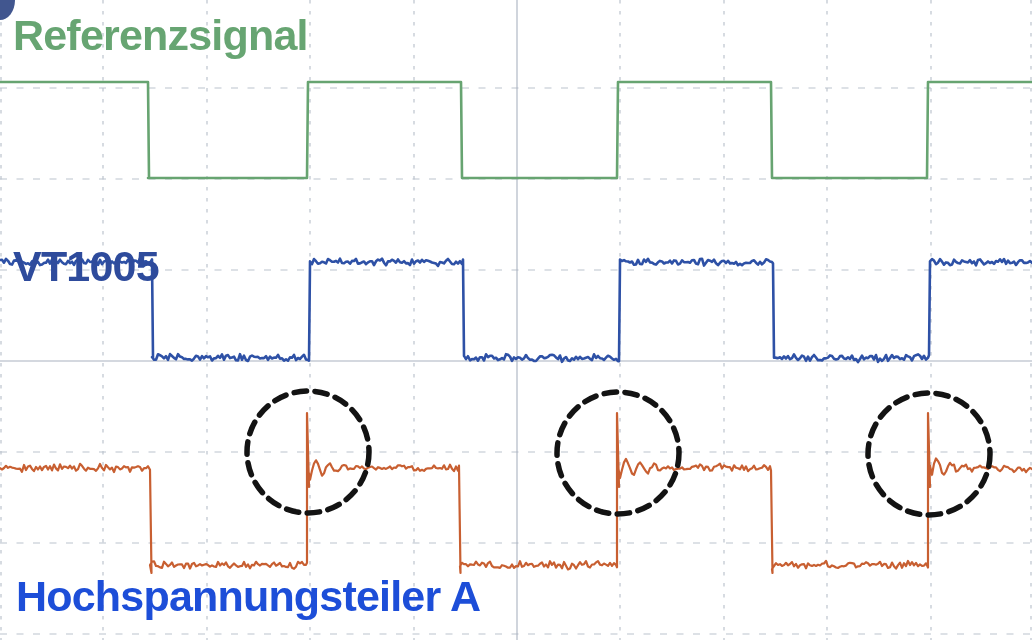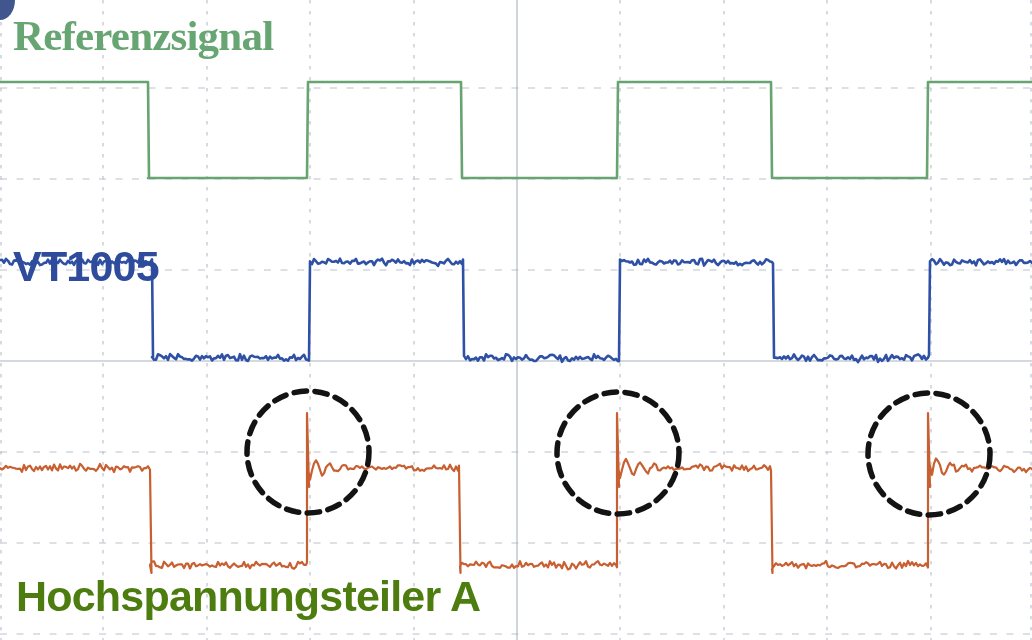--- a/index.html
+++ b/index.html
@@ -4,21 +4,21 @@
 <style>
   html,body{margin:0;padding:0;}
   body{font-family:"Liberation Sans","DejaVu Sans",sans-serif;background:#fff;}
   .stage{position:relative;width:1032px;height:640px;overflow:hidden;background:var(--bg,#ffffff);}
   #scope-svg{position:absolute;left:0;top:0;width:1032px;height:640px;display:block;}
   .gd{stroke:var(--grid-dashed,#bcc3cd);stroke-width:1.2;}
   .gd.v{stroke-dasharray:3.5 7.5;}
   .gd.h{stroke-dasharray:7 9.5;}
   .gs{stroke:var(--grid-solid,#aab2c0);stroke-width:1.1;}
   .lbl{position:absolute;font-weight:700;line-height:1;white-space:nowrap;letter-spacing:-0.8px;font-size:43px;}
-  #lbl-ref{left:13px;top:14px;font-family:Liberation Serif, serif;}
+  #lbl-ref{left:13px;top:14px;}
   #lbl-vt{left:13px;top:202px;margin-top:43px;}
   #lbl-div{left:16px;top:575px;}
   .corner{position:absolute;left:0;top:0;width:15px;height:20px;border-bottom-right-radius:100% 100%;}
 </style>
 </head>
 <body>
 
 <div class="stage">
   <svg id="scope-svg" viewBox="0 0 1032 640">
       <line x1="1" y1="0" x2="1" y2="640" class="gd v"></line>
@@ -42,14 +42,14 @@
       <polyline points="0.0,82.0 2.0,82.0 4.0,82.0 6.0,82.0 8.0,82.0 10.0,82.0 12.0,82.0 14.0,82.0 16.0,82.0 18.0,82.0 20.0,82.0 22.0,82.0 24.0,82.0 26.0,82.0 28.0,82.0 30.0,82.0 32.0,82.0 34.0,82.0 36.0,82.0 38.0,82.0 40.0,82.0 42.0,82.0 44.0,82.0 46.0,82.0 48.0,82.0 50.0,82.0 52.0,82.0 54.0,82.0 56.0,82.0 58.0,82.0 60.0,82.0 62.0,82.0 64.0,82.0 66.0,82.0 68.0,82.0 70.0,82.0 72.0,82.0 74.0,82.0 76.0,82.0 78.0,82.0 80.0,82.0 82.0,82.0 84.0,82.0 86.0,82.0 88.0,82.0 90.0,82.0 92.0,82.0 94.0,82.0 96.0,82.0 98.0,82.0 100.0,82.0 102.0,82.0 104.0,82.0 106.0,82.0 108.0,82.0 110.0,82.0 112.0,82.0 114.0,82.0 116.0,82.0 118.0,82.0 120.0,82.0 122.0,82.0 124.0,82.0 126.0,82.0 128.0,82.0 130.0,82.0 132.0,82.0 134.0,82.0 136.0,82.0 138.0,82.0 140.0,82.0 142.0,82.0 144.0,82.0 146.0,82.0 148.0,82.0 149.0,178.0 148.0,178.0 150.0,178.0 152.0,178.0 154.0,178.0 156.0,178.0 158.0,178.0 160.0,178.0 162.0,178.0 164.0,178.0 166.0,178.0 168.0,178.0 170.0,178.0 172.0,178.0 174.0,178.0 176.0,178.0 178.0,178.0 180.0,178.0 182.0,178.0 184.0,178.0 186.0,178.0 188.0,178.0 190.0,178.0 192.0,178.0 194.0,178.0 196.0,178.0 198.0,178.0 200.0,178.0 202.0,178.0 204.0,178.0 206.0,178.0 208.0,178.0 210.0,178.0 212.0,178.0 214.0,178.0 216.0,178.0 218.0,178.0 220.0,178.0 222.0,178.0 224.0,178.0 226.0,178.0 228.0,178.0 230.0,178.0 232.0,178.0 234.0,178.0 236.0,178.0 238.0,178.0 240.0,178.0 242.0,178.0 244.0,178.0 246.0,178.0 248.0,178.0 250.0,178.0 252.0,178.0 254.0,178.0 256.0,178.0 258.0,178.0 260.0,178.0 262.0,178.0 264.0,178.0 266.0,178.0 268.0,178.0 270.0,178.0 272.0,178.0 274.0,178.0 276.0,178.0 278.0,178.0 280.0,178.0 282.0,178.0 284.0,178.0 286.0,178.0 288.0,178.0 290.0,178.0 292.0,178.0 294.0,178.0 296.0,178.0 298.0,178.0 300.0,178.0 302.0,178.0 304.0,178.0 306.0,178.0 307.0,178.0 308.0,82.0 308.0,82.0 310.0,82.0 312.0,82.0 314.0,82.0 316.0,82.0 318.0,82.0 320.0,82.0 322.0,82.0 324.0,82.0 326.0,82.0 328.0,82.0 330.0,82.0 332.0,82.0 334.0,82.0 336.0,82.0 338.0,82.0 340.0,82.0 342.0,82.0 344.0,82.0 346.0,82.0 348.0,82.0 350.0,82.0 352.0,82.0 354.0,82.0 356.0,82.0 358.0,82.0 360.0,82.0 362.0,82.0 364.0,82.0 366.0,82.0 368.0,82.0 370.0,82.0 372.0,82.0 374.0,82.0 376.0,82.0 378.0,82.0 380.0,82.0 382.0,82.0 384.0,82.0 386.0,82.0 388.0,82.0 390.0,82.0 392.0,82.0 394.0,82.0 396.0,82.0 398.0,82.0 400.0,82.0 402.0,82.0 404.0,82.0 406.0,82.0 408.0,82.0 410.0,82.0 412.0,82.0 414.0,82.0 416.0,82.0 418.0,82.0 420.0,82.0 422.0,82.0 424.0,82.0 426.0,82.0 428.0,82.0 430.0,82.0 432.0,82.0 434.0,82.0 436.0,82.0 438.0,82.0 440.0,82.0 442.0,82.0 444.0,82.0 446.0,82.0 448.0,82.0 450.0,82.0 452.0,82.0 454.0,82.0 456.0,82.0 458.0,82.0 460.0,82.0 461.0,82.0 462.0,178.0 462.0,178.0 464.0,178.0 466.0,178.0 468.0,178.0 470.0,178.0 472.0,178.0 474.0,178.0 476.0,178.0 478.0,178.0 480.0,178.0 482.0,178.0 484.0,178.0 486.0,178.0 488.0,178.0 490.0,178.0 492.0,178.0 494.0,178.0 496.0,178.0 498.0,178.0 500.0,178.0 502.0,178.0 504.0,178.0 506.0,178.0 508.0,178.0 510.0,178.0 512.0,178.0 514.0,178.0 516.0,178.0 518.0,178.0 520.0,178.0 522.0,178.0 524.0,178.0 526.0,178.0 528.0,178.0 530.0,178.0 532.0,178.0 534.0,178.0 536.0,178.0 538.0,178.0 540.0,178.0 542.0,178.0 544.0,178.0 546.0,178.0 548.0,178.0 550.0,178.0 552.0,178.0 554.0,178.0 556.0,178.0 558.0,178.0 560.0,178.0 562.0,178.0 564.0,178.0 566.0,178.0 568.0,178.0 570.0,178.0 572.0,178.0 574.0,178.0 576.0,178.0 578.0,178.0 580.0,178.0 582.0,178.0 584.0,178.0 586.0,178.0 588.0,178.0 590.0,178.0 592.0,178.0 594.0,178.0 596.0,178.0 598.0,178.0 600.0,178.0 602.0,178.0 604.0,178.0 606.0,178.0 608.0,178.0 610.0,178.0 612.0,178.0 614.0,178.0 616.0,178.0 617.0,178.0 618.0,82.0 618.0,82.0 620.0,82.0 622.0,82.0 624.0,82.0 626.0,82.0 628.0,82.0 630.0,82.0 632.0,82.0 634.0,82.0 636.0,82.0 638.0,82.0 640.0,82.0 642.0,82.0 644.0,82.0 646.0,82.0 648.0,82.0 650.0,82.0 652.0,82.0 654.0,82.0 656.0,82.0 658.0,82.0 660.0,82.0 662.0,82.0 664.0,82.0 666.0,82.0 668.0,82.0 670.0,82.0 672.0,82.0 674.0,82.0 676.0,82.0 678.0,82.0 680.0,82.0 682.0,82.0 684.0,82.0 686.0,82.0 688.0,82.0 690.0,82.0 692.0,82.0 694.0,82.0 696.0,82.0 698.0,82.0 700.0,82.0 702.0,82.0 704.0,82.0 706.0,82.0 708.0,82.0 710.0,82.0 712.0,82.0 714.0,82.0 716.0,82.0 718.0,82.0 720.0,82.0 722.0,82.0 724.0,82.0 726.0,82.0 728.0,82.0 730.0,82.0 732.0,82.0 734.0,82.0 736.0,82.0 738.0,82.0 740.0,82.0 742.0,82.0 744.0,82.0 746.0,82.0 748.0,82.0 750.0,82.0 752.0,82.0 754.0,82.0 756.0,82.0 758.0,82.0 760.0,82.0 762.0,82.0 764.0,82.0 766.0,82.0 768.0,82.0 770.0,82.0 771.0,82.0 772.0,178.0 772.0,178.0 774.0,178.0 776.0,178.0 778.0,178.0 780.0,178.0 782.0,178.0 784.0,178.0 786.0,178.0 788.0,178.0 790.0,178.0 792.0,178.0 794.0,178.0 796.0,178.0 798.0,178.0 800.0,178.0 802.0,178.0 804.0,178.0 806.0,178.0 808.0,178.0 810.0,178.0 812.0,178.0 814.0,178.0 816.0,178.0 818.0,178.0 820.0,178.0 822.0,178.0 824.0,178.0 826.0,178.0 828.0,178.0 830.0,178.0 832.0,178.0 834.0,178.0 836.0,178.0 838.0,178.0 840.0,178.0 842.0,178.0 844.0,178.0 846.0,178.0 848.0,178.0 850.0,178.0 852.0,178.0 854.0,178.0 856.0,178.0 858.0,178.0 860.0,178.0 862.0,178.0 864.0,178.0 866.0,178.0 868.0,178.0 870.0,178.0 872.0,178.0 874.0,178.0 876.0,178.0 878.0,178.0 880.0,178.0 882.0,178.0 884.0,178.0 886.0,178.0 888.0,178.0 890.0,178.0 892.0,178.0 894.0,178.0 896.0,178.0 898.0,178.0 900.0,178.0 902.0,178.0 904.0,178.0 906.0,178.0 908.0,178.0 910.0,178.0 912.0,178.0 914.0,178.0 916.0,178.0 918.0,178.0 920.0,178.0 922.0,178.0 924.0,178.0 926.0,178.0 927.0,178.0 928.0,82.0 928.0,82.0 930.0,82.0 932.0,82.0 934.0,82.0 936.0,82.0 938.0,82.0 940.0,82.0 942.0,82.0 944.0,82.0 946.0,82.0 948.0,82.0 950.0,82.0 952.0,82.0 954.0,82.0 956.0,82.0 958.0,82.0 960.0,82.0 962.0,82.0 964.0,82.0 966.0,82.0 968.0,82.0 970.0,82.0 972.0,82.0 974.0,82.0 976.0,82.0 978.0,82.0 980.0,82.0 982.0,82.0 984.0,82.0 986.0,82.0 988.0,82.0 990.0,82.0 992.0,82.0 994.0,82.0 996.0,82.0 998.0,82.0 1000.0,82.0 1002.0,82.0 1004.0,82.0 1006.0,82.0 1008.0,82.0 1010.0,82.0 1012.0,82.0 1014.0,82.0 1016.0,82.0 1018.0,82.0 1020.0,82.0 1022.0,82.0 1024.0,82.0 1026.0,82.0 1028.0,82.0 1030.0,82.0 1032.0,82.0" fill="none" stroke="#67a471" stroke-width="2.6" stroke-linejoin="round" stroke-linecap="round"></polyline>
       <polyline points="0.0,260.0 2.0,259.8 4.0,262.7 6.0,258.8 8.0,260.8 10.0,264.0 12.0,264.6 14.0,260.6 16.0,260.4 18.0,260.6 20.0,263.3 22.0,261.8 24.0,262.6 26.0,263.9 28.0,263.3 30.0,264.7 32.0,261.4 34.0,261.1 36.0,263.1 38.0,261.8 40.0,265.1 42.0,264.5 44.0,262.9 46.0,262.8 48.0,259.6 50.0,263.6 52.0,259.7 54.0,265.8 56.0,261.2 58.0,263.0 60.0,259.7 62.0,262.2 64.0,263.7 66.0,264.2 68.0,260.9 70.0,263.1 72.0,261.7 74.0,264.9 76.0,260.9 78.0,259.9 80.0,263.6 82.0,259.5 84.0,263.0 86.0,263.5 88.0,259.8 90.0,262.0 92.0,261.7 94.0,259.2 96.0,261.1 98.0,264.9 100.0,259.9 102.0,264.2 104.0,261.4 106.0,260.8 108.0,260.2 110.0,264.0 112.0,261.5 114.0,263.4 116.0,261.9 118.0,261.1 120.0,261.6 122.0,262.6 124.0,261.9 126.0,263.0 128.0,259.8 130.0,262.3 132.0,264.6 134.0,260.4 136.0,260.8 138.0,262.5 140.0,258.4 142.0,259.1 144.0,262.0 146.0,261.2 148.0,263.4 150.0,262.8 152.0,259.4 153.0,357.7 152.0,357.1 154.0,359.8 156.0,359.7 158.0,354.3 160.0,355.2 162.0,356.3 164.0,358.4 166.0,356.2 168.0,359.9 170.0,354.1 172.0,356.0 174.0,357.9 176.0,359.3 178.0,354.2 180.0,356.6 182.0,357.3 184.0,358.9 186.0,358.9 188.0,359.4 190.0,359.4 192.0,360.7 194.0,358.6 196.0,355.8 198.0,356.4 200.0,359.6 202.0,356.2 204.0,358.4 206.0,356.1 208.0,357.3 210.0,356.4 212.0,360.5 214.0,358.4 216.0,358.2 218.0,355.8 220.0,357.8 222.0,354.4 224.0,359.7 226.0,355.7 228.0,355.1 230.0,358.1 232.0,357.4 234.0,356.7 236.0,360.3 238.0,360.4 240.0,354.2 242.0,359.7 244.0,355.7 246.0,360.0 248.0,361.0 250.0,356.7 252.0,355.5 254.0,356.7 256.0,357.0 258.0,356.9 260.0,358.5 262.0,358.1 264.0,358.1 266.0,356.2 268.0,359.8 270.0,356.6 272.0,358.5 274.0,357.6 276.0,357.7 278.0,354.9 280.0,358.7 282.0,358.3 284.0,360.6 286.0,359.3 288.0,360.7 290.0,357.4 292.0,357.7 294.0,354.9 296.0,360.1 298.0,358.0 300.0,359.0 302.0,356.6 304.0,354.8 306.0,359.4 308.0,359.9 309.0,360.6 310.0,262.6 310.0,261.4 312.0,264.1 314.0,259.0 316.0,261.2 318.0,263.7 320.0,263.2 322.0,261.7 324.0,262.3 326.0,263.5 328.0,259.0 330.0,260.2 332.0,261.7 334.0,261.8 336.0,260.9 338.0,262.5 340.0,258.7 342.0,263.0 344.0,263.2 346.0,261.7 348.0,261.6 350.0,263.7 352.0,260.9 354.0,261.0 356.0,258.9 358.0,263.7 360.0,263.4 362.0,262.3 364.0,261.5 366.0,264.1 368.0,262.4 370.0,261.3 372.0,261.2 374.0,265.1 376.0,261.3 378.0,259.6 380.0,260.5 382.0,258.7 384.0,262.7 386.0,265.3 388.0,261.4 390.0,261.4 392.0,259.7 394.0,260.8 396.0,262.7 398.0,259.4 400.0,262.2 402.0,262.7 404.0,261.2 406.0,263.4 408.0,263.1 410.0,265.1 412.0,259.5 414.0,263.7 416.0,261.2 418.0,260.5 420.0,262.5 422.0,259.9 424.0,261.9 426.0,260.2 428.0,260.8 430.0,261.5 432.0,262.5 434.0,262.9 436.0,263.6 438.0,265.9 440.0,262.0 442.0,262.5 444.0,263.4 446.0,260.8 448.0,259.0 450.0,261.5 452.0,264.0 454.0,264.3 456.0,261.7 458.0,263.6 460.0,261.2 462.0,264.0 463.0,259.5 464.0,356.0 464.0,355.9 466.0,359.1 468.0,356.2 470.0,360.3 472.0,359.1 474.0,359.3 476.0,357.6 478.0,360.7 480.0,357.2 482.0,357.2 484.0,360.5 486.0,354.3 488.0,357.1 490.0,355.8 492.0,355.8 494.0,358.4 496.0,357.7 498.0,360.1 500.0,359.3 502.0,358.0 504.0,359.4 506.0,354.2 508.0,354.8 510.0,356.6 512.0,360.9 514.0,357.4 516.0,359.0 518.0,357.2 520.0,357.7 522.0,359.6 524.0,358.3 526.0,355.0 528.0,358.1 530.0,359.8 532.0,359.6 534.0,360.9 536.0,361.0 538.0,358.7 540.0,356.4 542.0,356.2 544.0,358.2 546.0,357.9 548.0,356.9 550.0,355.0 552.0,354.8 554.0,355.3 556.0,357.4 558.0,359.1 560.0,355.5 562.0,361.8 564.0,358.5 566.0,357.0 568.0,360.4 570.0,361.0 572.0,358.4 574.0,359.7 576.0,356.8 578.0,359.2 580.0,356.8 582.0,358.9 584.0,358.5 586.0,357.7 588.0,357.1 590.0,358.8 592.0,360.1 594.0,354.3 596.0,358.0 598.0,356.0 600.0,358.2 602.0,358.5 604.0,360.0 606.0,357.7 608.0,355.7 610.0,356.6 612.0,358.5 614.0,359.8 616.0,358.8 618.0,361.2 619.0,361.2 620.0,261.6 620.0,259.6 622.0,261.0 624.0,260.1 626.0,261.3 628.0,261.5 630.0,262.5 632.0,261.5 634.0,264.8 636.0,264.4 638.0,259.9 640.0,264.0 642.0,264.2 644.0,259.5 646.0,261.8 648.0,258.8 650.0,262.4 652.0,262.6 654.0,263.9 656.0,264.6 658.0,262.3 660.0,260.9 662.0,261.4 664.0,263.5 666.0,262.5 668.0,262.4 670.0,260.7 672.0,263.5 674.0,260.4 676.0,260.8 678.0,264.5 680.0,263.6 682.0,260.3 684.0,262.1 686.0,262.3 688.0,262.1 690.0,262.8 692.0,260.2 694.0,260.0 696.0,263.6 698.0,264.2 700.0,259.0 702.0,258.7 704.0,265.6 706.0,262.8 708.0,260.1 710.0,260.7 712.0,261.8 714.0,259.7 716.0,263.3 718.0,265.1 720.0,262.8 722.0,261.0 724.0,260.9 726.0,263.0 728.0,260.8 730.0,263.4 732.0,263.1 734.0,263.7 736.0,262.0 738.0,265.2 740.0,263.9 742.0,265.2 744.0,263.4 746.0,262.8 748.0,263.0 750.0,263.0 752.0,260.9 754.0,260.2 756.0,262.8 758.0,264.6 760.0,261.9 762.0,264.3 764.0,262.6 766.0,259.3 768.0,260.0 770.0,261.5 772.0,262.1 773.0,263.3 774.0,357.7 774.0,356.8 776.0,357.9 778.0,358.1 780.0,357.2 782.0,358.9 784.0,356.4 786.0,358.5 788.0,356.1 790.0,359.2 792.0,358.1 794.0,354.4 796.0,357.9 798.0,360.0 800.0,358.3 802.0,355.6 804.0,356.7 806.0,360.8 808.0,356.6 810.0,360.6 812.0,357.2 814.0,355.0 816.0,357.5 818.0,360.3 820.0,359.9 822.0,360.5 824.0,358.4 826.0,358.4 828.0,357.6 830.0,355.4 832.0,356.0 834.0,358.7 836.0,359.5 838.0,359.1 840.0,356.1 842.0,355.9 844.0,358.5 846.0,359.0 848.0,357.3 850.0,358.9 852.0,355.5 854.0,360.0 856.0,359.0 858.0,362.1 860.0,359.0 862.0,355.6 864.0,359.4 866.0,357.6 868.0,358.2 870.0,356.1 872.0,356.0 874.0,359.5 876.0,355.0 878.0,361.9 880.0,358.6 882.0,360.8 884.0,358.8 886.0,355.0 888.0,360.8 890.0,357.9 892.0,355.1 894.0,358.0 896.0,356.6 898.0,356.9 900.0,359.1 902.0,358.2 904.0,359.7 906.0,355.2 908.0,356.4 910.0,357.2 912.0,360.5 914.0,356.2 916.0,355.2 918.0,354.4 920.0,355.8 922.0,359.0 924.0,355.8 926.0,359.6 928.0,357.8 929.0,355.2 930.0,261.9 930.0,261.3 932.0,259.1 934.0,260.6 936.0,264.2 938.0,262.7 940.0,259.2 942.0,261.6 944.0,264.7 946.0,262.4 948.0,262.8 950.0,265.2 952.0,264.6 954.0,259.7 956.0,261.8 958.0,263.1 960.0,263.5 962.0,260.4 964.0,261.4 966.0,261.9 968.0,262.4 970.0,260.2 972.0,263.2 974.0,261.5 976.0,265.3 978.0,259.9 980.0,259.4 982.0,261.9 984.0,264.5 986.0,263.2 988.0,261.4 990.0,263.0 992.0,262.0 994.0,263.9 996.0,261.0 998.0,261.8 1000.0,259.3 1002.0,262.0 1004.0,259.1 1006.0,263.8 1008.0,260.6 1010.0,263.1 1012.0,262.8 1014.0,261.7 1016.0,265.0 1018.0,262.2 1020.0,260.2 1022.0,260.4 1024.0,262.9 1026.0,262.9 1028.0,262.4 1030.0,261.0 1032.0,262.8" fill="none" stroke="#2e51a6" stroke-width="2.6" stroke-linejoin="round" stroke-linecap="round"></polyline>
       <polyline points="0.0,468.1 2.0,469.5 4.0,468.0 6.0,465.8 8.0,467.9 10.0,466.8 12.0,467.6 14.0,468.0 16.0,468.6 18.0,468.9 20.0,468.6 22.0,471.8 24.0,465.0 26.0,470.0 28.0,466.5 30.0,465.7 32.0,468.9 34.0,471.1 36.0,466.9 38.0,469.5 40.0,466.5 42.0,470.1 44.0,466.9 46.0,465.9 48.0,469.5 50.0,466.2 52.0,470.4 54.0,464.6 56.0,468.4 58.0,470.4 60.0,464.3 62.0,468.9 64.0,466.5 66.0,466.9 68.0,468.2 70.0,465.7 72.0,468.5 74.0,466.4 76.0,470.7 78.0,469.2 80.0,463.8 82.0,465.8 84.0,468.7 86.0,470.7 88.0,467.7 90.0,468.8 92.0,468.9 94.0,469.1 96.0,470.8 98.0,468.4 100.0,464.0 102.0,467.9 104.0,470.4 106.0,465.0 108.0,467.3 110.0,469.4 112.0,467.7 114.0,472.0 116.0,466.7 118.0,467.1 120.0,469.4 122.0,468.5 124.0,466.1 126.0,467.4 128.0,467.0 130.0,471.8 132.0,467.3 134.0,467.7 136.0,467.0 138.0,466.2 140.0,467.0 142.0,470.7 144.0,468.2 146.0,468.2 148.0,466.2 150.0,469.8 151.5,573.0 150.0,565.1 152.0,561.8 154.0,561.3 156.0,566.0 158.0,566.2 160.0,567.4 162.0,567.9 164.0,561.7 166.0,563.9 168.0,566.3 170.0,564.9 172.0,562.5 174.0,566.9 176.0,565.5 178.0,564.5 180.0,564.4 182.0,564.4 184.0,568.1 186.0,563.7 188.0,563.5 190.0,568.6 192.0,564.0 194.0,562.9 196.0,566.3 198.0,565.4 200.0,564.1 202.0,565.5 204.0,564.7 206.0,564.1 208.0,565.1 210.0,566.7 212.0,565.4 214.0,566.5 216.0,567.0 218.0,561.9 220.0,565.5 222.0,563.4 224.0,565.0 226.0,562.4 228.0,566.3 230.0,567.8 232.0,565.6 234.0,563.5 236.0,565.4 238.0,566.9 240.0,566.2 242.0,565.9 244.0,562.0 246.0,566.9 248.0,564.4 250.0,568.3 252.0,564.8 254.0,565.4 256.0,561.8 258.0,564.2 260.0,565.5 262.0,563.8 264.0,564.2 266.0,563.9 268.0,565.4 270.0,566.8 272.0,564.1 274.0,562.5 276.0,565.7 278.0,564.5 280.0,563.0 282.0,566.4 284.0,566.0 286.0,566.9 288.0,567.1 290.0,562.9 292.0,567.8 294.0,568.8 296.0,566.7 298.0,561.8 300.0,563.4 302.0,562.0 304.0,564.9 306.0,564.8 307.0,562.8 307.0,413.0 309.0,487.0 308.0,468.6 310.0,479.7 312.0,470.5 314.0,463.5 316.0,460.3 318.0,463.9 320.0,469.9 322.0,475.7 324.0,473.4 326.0,467.2 328.0,465.0 330.0,463.3 332.0,467.3 334.0,470.6 336.0,470.7 338.0,471.1 340.0,469.2 342.0,465.8 344.0,465.0 346.0,465.6 348.0,469.4 350.0,468.4 352.0,468.8 354.0,468.9 356.0,466.0 358.0,466.3 360.0,468.0 362.0,466.4 364.0,468.5 366.0,469.2 368.0,467.7 370.0,467.0 372.0,466.5 374.0,468.1 376.0,469.5 378.0,467.2 380.0,467.9 382.0,468.9 384.0,467.9 386.0,468.9 388.0,467.8 390.0,466.5 392.0,469.1 394.0,467.5 396.0,467.8 398.0,465.3 400.0,465.3 402.0,466.3 404.0,465.7 406.0,468.7 408.0,467.2 410.0,467.1 412.0,466.2 414.0,470.5 416.0,470.1 418.0,468.1 420.0,470.8 422.0,469.8 424.0,470.9 426.0,468.9 428.0,468.3 430.0,468.4 432.0,468.1 434.0,465.5 436.0,468.0 438.0,468.3 440.0,468.0 442.0,468.8 444.0,465.3 446.0,469.3 448.0,469.0 450.0,464.7 452.0,468.8 454.0,471.1 456.0,466.4 458.0,470.7 459.0,465.7 460.5,573.0 460.0,566.2 462.0,562.8 464.0,564.2 466.0,564.2 468.0,566.3 470.0,564.4 472.0,564.7 474.0,564.8 476.0,561.7 478.0,564.4 480.0,565.4 482.0,562.7 484.0,563.5 486.0,566.9 488.0,563.1 490.0,561.7 492.0,566.0 494.0,567.4 496.0,567.3 498.0,567.4 500.0,567.9 502.0,565.2 504.0,565.7 506.0,566.5 508.0,567.7 510.0,567.6 512.0,564.5 514.0,567.9 516.0,566.1 518.0,566.4 520.0,561.2 522.0,566.8 524.0,566.0 526.0,562.8 528.0,565.2 530.0,564.0 532.0,563.9 534.0,566.8 536.0,565.9 538.0,565.7 540.0,563.7 542.0,562.5 544.0,566.6 546.0,564.5 548.0,567.4 550.0,561.2 552.0,564.9 554.0,562.3 556.0,567.6 558.0,564.6 560.0,564.9 562.0,568.3 564.0,562.0 566.0,565.7 568.0,569.4 570.0,568.5 572.0,563.7 574.0,565.2 576.0,568.5 578.0,565.2 580.0,562.2 582.0,564.8 584.0,564.2 586.0,561.2 588.0,566.5 590.0,567.5 592.0,564.5 594.0,564.5 596.0,562.4 598.0,561.1 600.0,564.6 602.0,565.3 604.0,563.5 606.0,564.6 608.0,565.8 610.0,562.8 612.0,565.9 614.0,563.1 616.0,565.0 617.0,567.3 617.0,413.0 619.0,487.0 618.0,465.9 620.0,478.1 622.0,469.8 624.0,462.4 626.0,458.9 628.0,463.3 630.0,468.1 632.0,473.5 634.0,474.9 636.0,469.3 638.0,464.6 640.0,462.4 642.0,465.1 644.0,468.3 646.0,471.5 648.0,473.6 650.0,468.3 652.0,467.3 654.0,463.4 656.0,464.6 658.0,470.2 660.0,470.4 662.0,468.6 664.0,467.6 666.0,468.4 668.0,466.3 670.0,468.5 672.0,467.5 674.0,470.0 676.0,469.1 678.0,468.7 680.0,468.7 682.0,467.4 684.0,469.4 686.0,469.2 688.0,468.8 690.0,469.0 692.0,466.8 694.0,466.4 696.0,465.5 698.0,467.8 700.0,464.4 702.0,465.9 704.0,470.1 706.0,466.6 708.0,466.9 710.0,470.7 712.0,470.5 714.0,466.8 716.0,466.2 718.0,465.1 720.0,463.6 722.0,468.5 724.0,465.3 726.0,466.7 728.0,467.1 730.0,467.2 732.0,470.6 734.0,465.3 736.0,467.7 738.0,468.2 740.0,469.3 742.0,465.4 744.0,469.9 746.0,466.4 748.0,471.2 750.0,469.3 752.0,468.3 754.0,465.7 756.0,469.4 758.0,469.1 760.0,468.3 762.0,467.7 764.0,465.2 766.0,466.9 768.0,469.9 770.0,466.2 771.0,470.6 772.5,573.0 772.0,569.2 774.0,566.0 776.0,563.2 778.0,565.0 780.0,564.2 782.0,565.9 784.0,565.1 786.0,562.8 788.0,565.3 790.0,564.0 792.0,562.1 794.0,566.3 796.0,563.9 798.0,567.7 800.0,565.2 802.0,564.3 804.0,564.1 806.0,568.3 808.0,563.4 810.0,565.2 812.0,565.9 814.0,564.9 816.0,566.0 818.0,564.8 820.0,565.5 822.0,563.7 824.0,563.5 826.0,560.9 828.0,566.5 830.0,567.1 832.0,565.4 834.0,566.3 836.0,567.5 838.0,568.0 840.0,566.7 842.0,566.0 844.0,566.3 846.0,565.6 848.0,563.4 850.0,562.8 852.0,563.1 854.0,563.6 856.0,567.4 858.0,566.3 860.0,566.2 862.0,563.6 864.0,564.0 866.0,562.2 868.0,563.2 870.0,565.7 872.0,564.2 874.0,564.0 876.0,564.7 878.0,563.8 880.0,561.8 882.0,566.0 884.0,563.9 886.0,564.2 888.0,567.9 890.0,567.3 892.0,562.6 894.0,566.3 896.0,568.6 898.0,565.1 900.0,562.6 902.0,567.8 904.0,563.2 906.0,566.0 908.0,561.0 910.0,565.1 912.0,562.2 914.0,565.4 916.0,562.9 918.0,566.2 920.0,564.4 922.0,565.8 924.0,565.6 926.0,563.3 928.0,567.6 928.0,413.0 930.0,487.0 928.0,469.7 930.0,465.8 932.0,474.8 934.0,463.6 936.0,458.5 938.0,461.1 940.0,464.9 942.0,472.9 944.0,474.6 946.0,471.5 948.0,466.3 950.0,462.8 952.0,465.4 954.0,464.6 956.0,471.6 958.0,470.7 960.0,468.1 962.0,465.7 964.0,466.4 966.0,464.6 968.0,469.1 970.0,468.3 972.0,471.6 974.0,467.8 976.0,467.6 978.0,467.2 980.0,465.6 982.0,467.3 984.0,467.4 986.0,468.1 988.0,469.1 990.0,466.8 992.0,466.2 994.0,467.3 996.0,467.4 998.0,469.8 1000.0,471.2 1002.0,469.2 1004.0,465.8 1006.0,466.9 1008.0,467.2 1010.0,469.0 1012.0,469.5 1014.0,472.0 1016.0,470.2 1018.0,467.6 1020.0,467.6 1022.0,470.5 1024.0,469.0 1026.0,472.2 1028.0,469.6 1030.0,467.9 1032.0,469.1" fill="none" stroke="#c85f31" stroke-width="2.2" stroke-linejoin="round" stroke-linecap="round"></polyline>
       <circle cx="308" cy="452" r="61" fill="none" stroke="#131313" stroke-width="5.5" stroke-dasharray="12.5 8.5" stroke-linecap="round"></circle>
       <circle cx="618" cy="453" r="61" fill="none" stroke="#131313" stroke-width="5.5" stroke-dasharray="12.5 8.5" stroke-linecap="round"></circle>
       <circle cx="929" cy="454" r="61" fill="none" stroke="#131313" stroke-width="5.5" stroke-dasharray="12.5 8.5" stroke-linecap="round"></circle>
     </svg>
   <div class="corner" style="background: rgb(65, 86, 143);"></div>
   <div class="lbl" id="lbl-ref" style="color: rgb(103, 165, 114);">Referenzsignal</div>
   <div class="lbl" id="lbl-vt" style="color: rgb(46, 75, 156);">VT1005</div>
-  <div class="lbl" id="lbl-div" style="color: #4d7c0f;">Hochspannungsteiler A</div>
+  <div class="lbl" id="lbl-div" style="color: #1d4ed8;">Hochspannungsteiler A</div>
 </div>
 
 </body></html>

